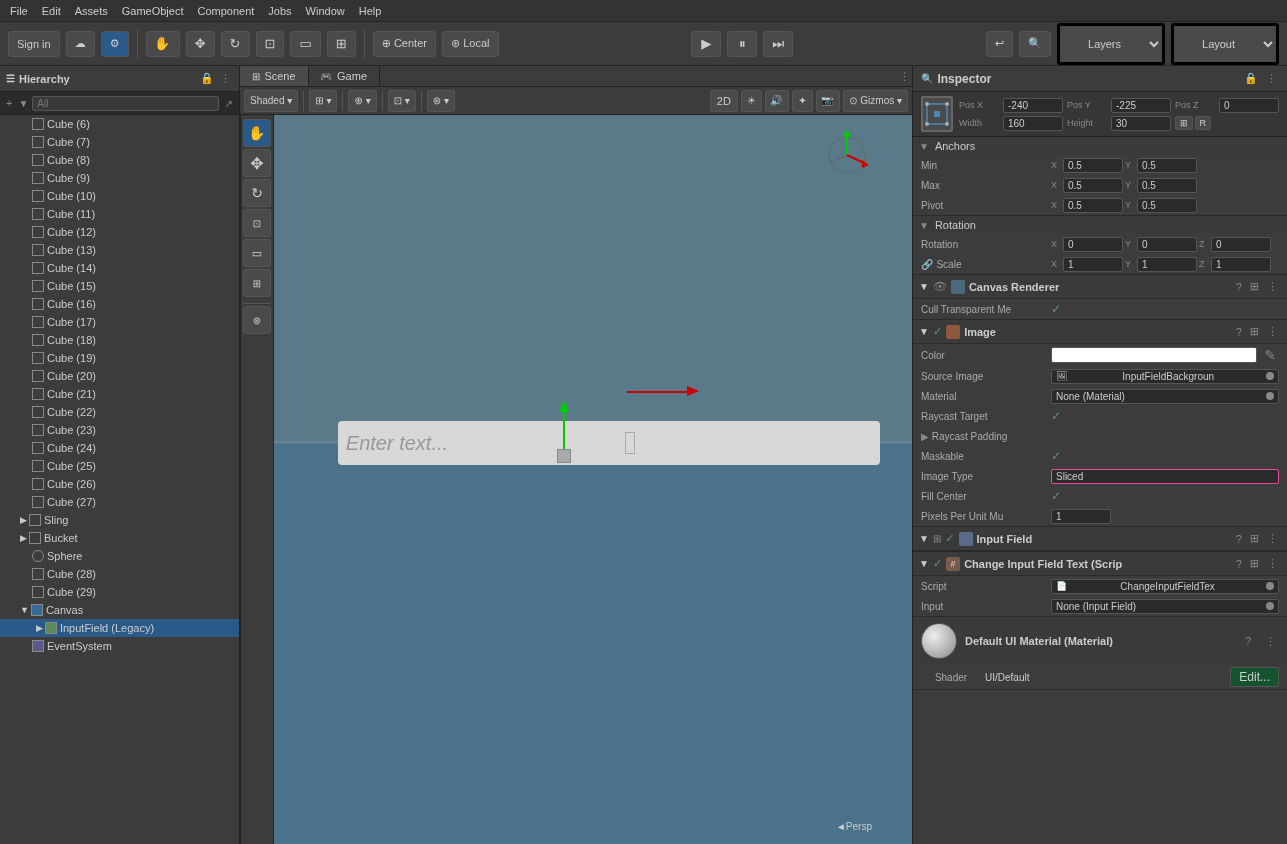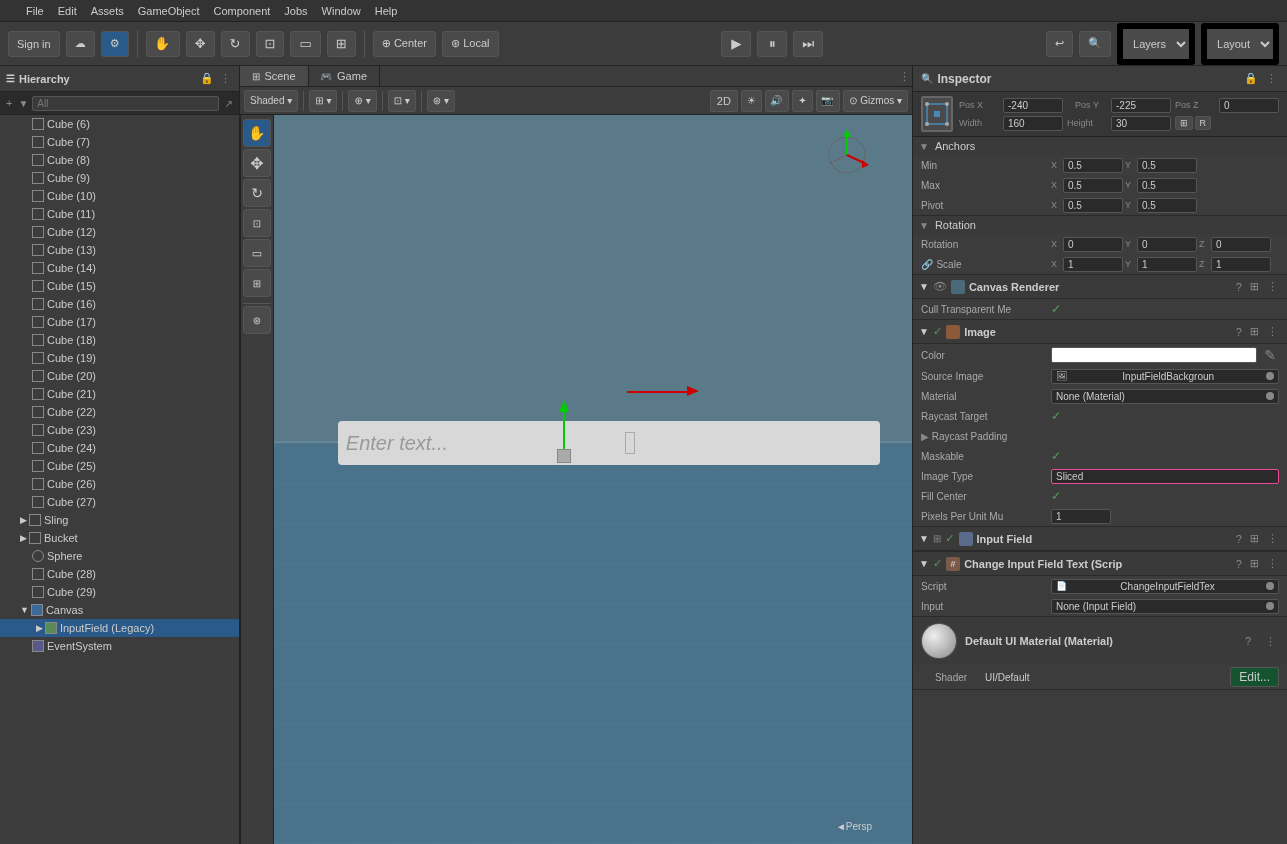--- a/index.html
+++ b/index.html
@@ -1,29 +1,29 @@
 <!DOCTYPE html>
 <html><head>
   <meta charset="utf-8">
   <style>
     * { box-sizing: border-box; margin: 0; padding: 0; }
     body { font-family: -apple-system, BlinkMacSystemFont, 'Segoe UI', sans-serif; font-size: 11px; background: #3c3c3c; color: #ccc; overflow: hidden; width: 1287px; height: 844px; }
 
     
-    #menubar { display: flex; align-items: center; background: #333; height: 22px; border-bottom: 1px solid #222; padding: 0 20px; gap: 2px; }
+    #menubar { display: flex; align-items: center; background: #333; height: 22px; border-bottom: 1px solid #222; padding: 0 4px; gap: 2px; }
     #menubar span { padding: 2px 6px; cursor: pointer; color: #ccc; font-size: 11px; }
 
     
     #toolbar { display: flex; align-items: center; background: #3c3c3c; height: 44px; border-bottom: 1px solid #222; padding: 0 8px; gap: 6px; }
     .toolbar-btn { background: #4a4a4a; border: 1px solid #555; border-radius: 3px; color: #ccc; padding: 3px 8px; font-size: 11px; cursor: pointer; display: flex; align-items: center; gap: 3px; height: 26px; }
     .toolbar-btn.active { background: #2a5a8a; }
     .toolbar-sep { width: 1px; background: #555; height: 28px; margin: 0 2px; }
     .play-btn { background: #4a4a4a; border: 1px solid #555; border-radius: 3px; padding: 3px 8px; cursor: pointer; color: #ccc; height: 26px; display: flex; align-items: center; justify-content: center; width: 30px; }
     .toolbar-spacer { flex: 1; }
-    .layers-select { background: #4a4a4a; border: 6px solid #000000; color: #ccc; padding: 2px 6px; border-radius: 3px; font-size: 11px; height: 42px; }
+    .layers-select { background: #4a4a4a; border: 3px solid #000000; color: #ccc; padding: 2px 24px; border-radius: 3px; font-size: 11px; height: 42px; }
 
     
     #main { display: flex; height: calc(844px - 22px - 44px); }
 
     
     #hierarchy { width: 240px; background: #3c3c3c; border-right: 1px solid #222; display: flex; flex-direction: column; flex-shrink: 0; }
     #hierarchy-header { background: #3c3c3c; padding: 4px 6px; display: flex; align-items: center; justify-content: space-between; border-bottom: 1px solid #222; }
     #hierarchy-title { font-size: 11px; font-weight: bold; color: #ccc; display: flex; align-items: center; gap: 4px; }
     #hierarchy-search { display: flex; align-items: center; padding: 3px 4px; background: #2a2a2a; border-bottom: 1px solid #222; gap: 4px; }
     #hierarchy-search input { background: #2a2a2a; border: 1px solid #555; color: #ccc; padding: 2px 4px; font-size: 10px; flex: 1; border-radius: 2px; outline: none; }
@@ -491,21 +491,21 @@
           <circle cx="4" cy="4" r="2" fill="#aaa"></circle>
           <circle cx="24" cy="4" r="2" fill="#aaa"></circle>
           <circle cx="4" cy="24" r="2" fill="#aaa"></circle>
           <circle cx="24" cy="24" r="2" fill="#aaa"></circle>
         </svg>
       </div>
       <div style="flex:1;display:flex;flex-direction:column;gap:3px;">
         <div style="display:flex;gap:4px;align-items:center;">
           <span style="font-size:9px;color:#888;width:40px;">Pos X</span>
           <input class="insp-input" value="-240" style="">
-          <span style="font-size:9px;color:#888;width:40px;text-align:center;">Pos Y</span>
+          <span style="font-size:9px;color:#888;width:40px;">Pos Y</span>
           <input class="insp-input" value="-225" style="">
           <span style="font-size:9px;color:#888;width:40px;">Pos Z</span>
           <input class="insp-input" value="0" style="">
         </div>
         <div style="display:flex;gap:4px;align-items:center;">
           <span style="font-size:9px;color:#888;width:40px;">Width</span>
           <input class="insp-input" value="160" style="">
           <span style="font-size:9px;color:#888;width:40px;">Height</span>
           <input class="insp-input" value="30" style="">
           <div style="display:flex;gap:2px;">

